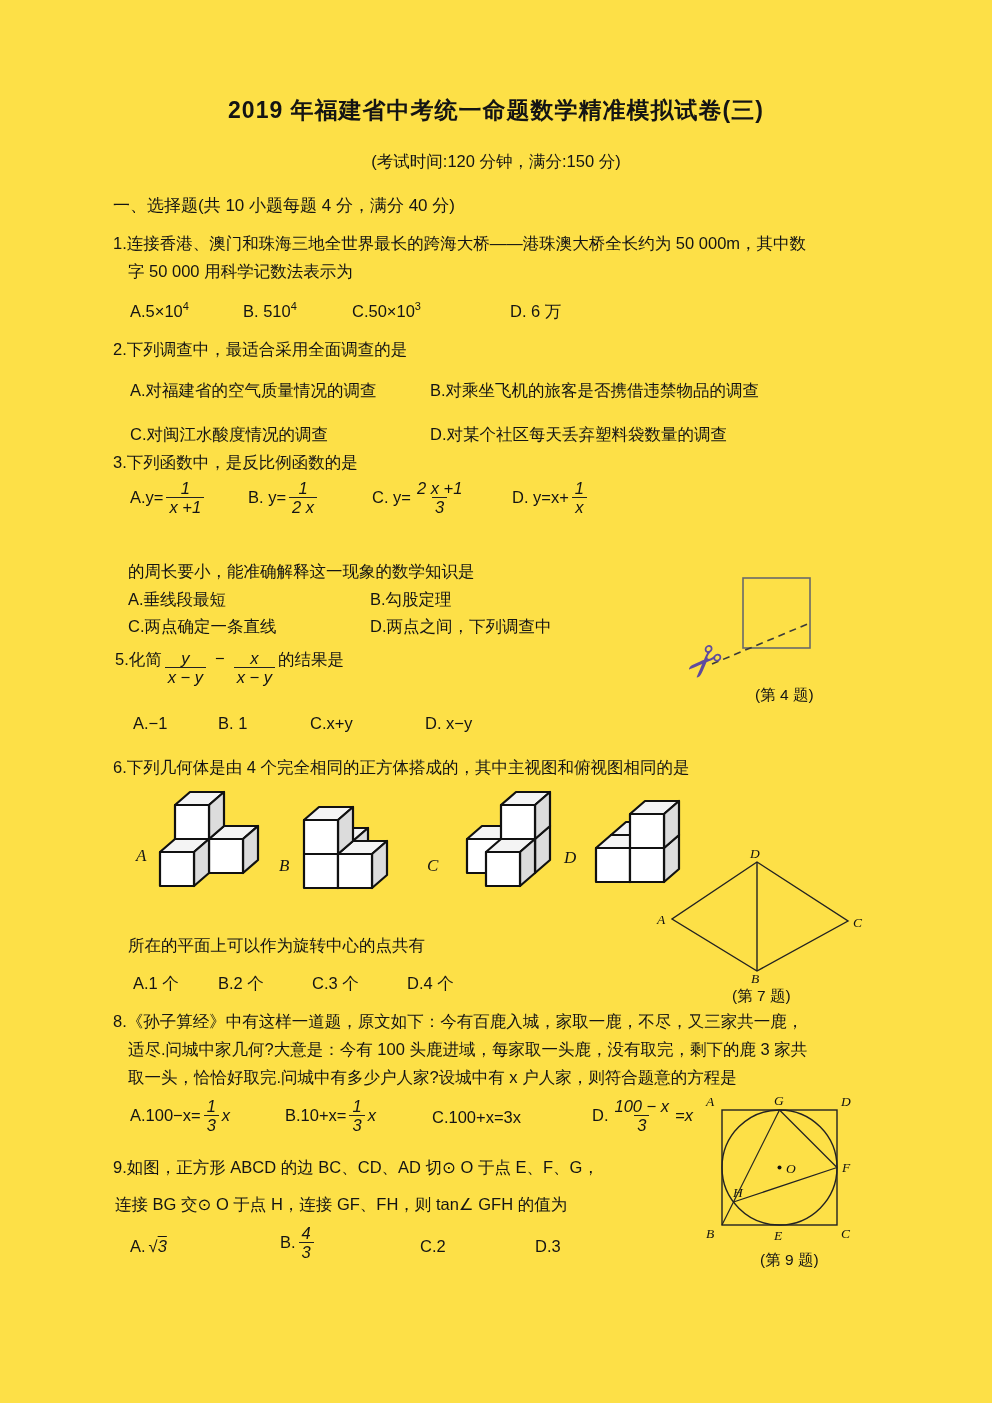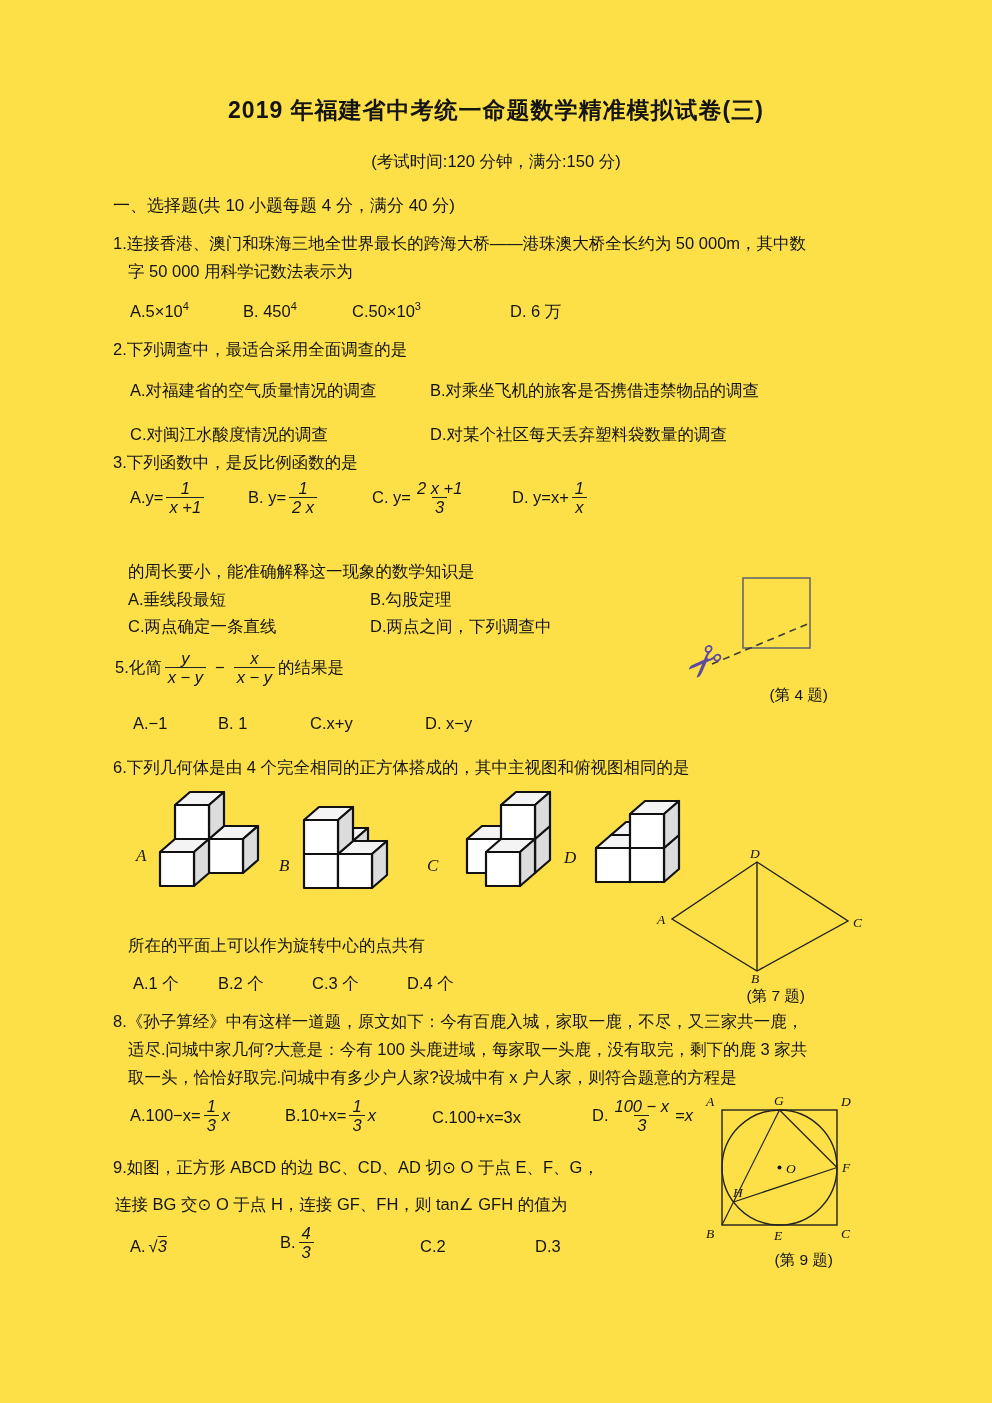--- a/index.html
+++ b/index.html
@@ -7,46 +7,46 @@
     position:relative; width:992px; height:1403px; background:#fde047;
     font-family:"Liberation Sans","DejaVu Sans",sans-serif;
     color:#141414; font-size:16.5px; overflow:hidden;
   }
   .abs { position:absolute; white-space:nowrap; }
   .title { left:0; top:95px; width:100%; text-align:center; font-size:23px; font-weight:bold; letter-spacing:1px; }
   .subtitle { left:0; top:151px; width:100%; text-align:center; font-size:16.5px; }
   .section { left:113px; top:194px; font-size:17px; }
   sup { font-size:11px; }
   .opt { display:inline-flex; align-items:center; }
-  .mathrow { display:inline-flex; align-items:center; }
+  .mathrow { display:inline-flex; align-items:flex-start; }
   .frac { display:inline-flex; flex-direction:column; align-items:center; font-style:italic; line-height:1.12; margin:0 3px; text-align:center; }
   .frac .den { border-top:1.4px solid #222; padding:0 3px; }
   .frac .num { padding:0 3px; }
   .sqrt-arg { text-decoration:overline; font-style:italic; }
   .rad { margin-left:3px; }
-  .caption { position:absolute; text-align:right; font-size:15.5px; white-space:nowrap; }
+  .caption { position:absolute; text-align:left; font-size:15.5px; white-space:nowrap;margin-left:27px; }
   .fig-label { font-family:"Liberation Serif","DejaVu Serif",serif; font-style:italic; font-size:17px; }
   svg text { font-family:"Liberation Serif","DejaVu Serif",serif; font-style:italic; font-size:13.5px; fill:#111; }
   .scissors { position:absolute; left:-2px; top:72px; font-size:44px; color:#5f4b9e;
               display:inline-block; transform:rotate(-45deg) scaleX(-1); transform-origin:50% 50%;
               font-family:"DejaVu Sans",sans-serif; }
 </style>
 </head>
 <body>
 
 <div class="page">
 
   <div class="abs title">2019 年福建省中考统一命题数学精准模拟试卷(三)</div>
   <div class="abs subtitle">(考试时间:120 分钟，满分:150 分)</div>
   <div class="abs section">一、选择题(共 10 小题每题 4 分，满分 40 分)</div>
 
   <div class="abs" style="left:113px;top:233px">1.连接香港、澳门和珠海三地全世界最长的跨海大桥——港珠澳大桥全长约为 50 000m，其中数</div>
   <div class="abs" style="left:128px;top:261px">字 50 000 用科学记数法表示为</div>
   <span class="abs" style="left:130px;top:300px"><span>A.5×10</span><sup>4</sup></span>
-  <span class="abs" style="left:243px;top:300px"><span>B. 450</span><sup>4</sup></span>
+  <span class="abs" style="left:243px;top:300px"><span>B. 510</span><sup>4</sup></span>
   <span class="abs" style="left:352px;top:300px"><span>C.50×10</span><sup>3</sup></span>
   <span class="abs" style="left:510px;top:300px"><span>D. 6 万</span><sup></sup></span>
 
   <div class="abs" style="left:113px;top:339px">2.下列调查中，最适合采用全面调查的是</div>
   <span class="abs" style="left:130px;top:380px">A.对福建省的空气质量情况的调查</span>
   <span class="abs" style="left:430px;top:380px">B.对乘坐飞机的旅客是否携借违禁物品的调查</span>
   <span class="abs" style="left:130px;top:424px">C.对闽江水酸度情况的调查</span>
   <span class="abs" style="left:430px;top:424px">D.对某个社区每天丢弃塑料袋数量的调查</span>
 
   <div class="abs" style="left:113px;top:452px">3.下列函数中，是反比例函数的是</div>

